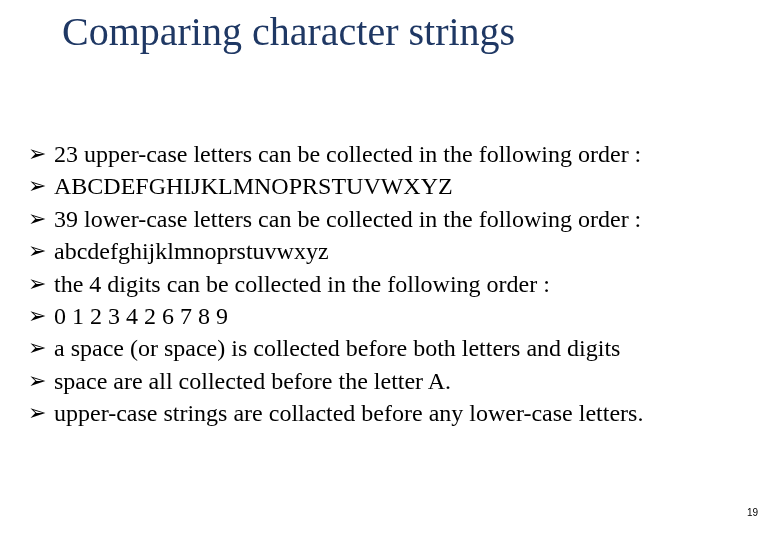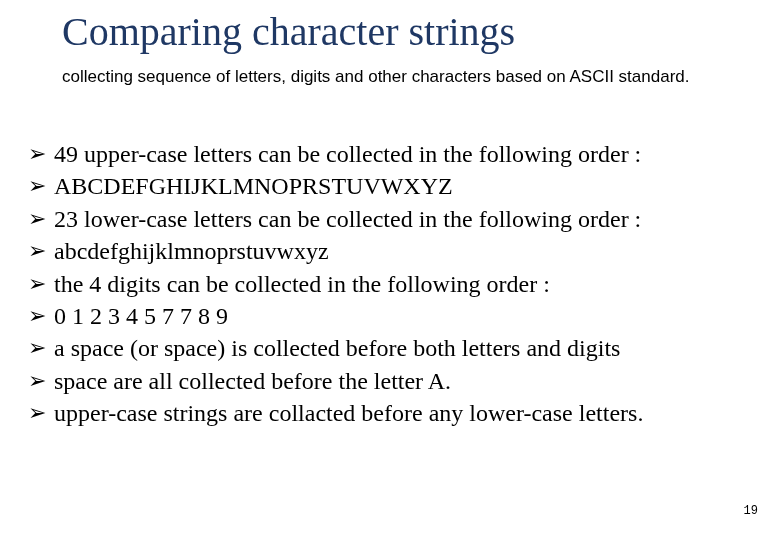--- a/index.html
+++ b/index.html
@@ -58,58 +58,57 @@
     font-size: 22px;
     line-height: 1.45;
   }
   .txt {
     flex: 1 1 auto;
   }
   .pagenum {
     position: absolute;
     right: 22px;
     bottom: 22px;
-    font-family: Liberation Mono, monospace;
-    font-size: 12px;
+    font-family: Liberation Sans, sans-serif;
+    font-size: 10px;
     color: #000000;
   }
 </style>
 </head>
 <body>
 
 <div class="slide">
 
   <div class="title">Comparing character strings</div>
 
-  <div class="subdesc">collecting sequence of letters, digits and other characters based on ASCII standard.</div>
 
   <div class="items">
     <div class="item">
       <span class="bullet">➢</span>
-      <span class="txt">49 upper-case letters can be collected in the following order :</span>
+      <span class="txt">23 upper-case letters can be collected in the following order :</span>
     </div>
     <div class="item">
       <span class="bullet">➢</span>
       <span class="txt"> ABCDEFGHIJKLMNOPRSTUVWXYZ</span>
     </div>
     <div class="item">
       <span class="bullet">➢</span>
-      <span class="txt">23 lower-case letters can be collected in the following order :</span>
+      <span class="txt">39 lower-case letters can be collected in the following order :</span>
     </div>
     <div class="item">
       <span class="bullet">➢</span>
       <span class="txt"> abcdefghijklmnoprstuvwxyz</span>
     </div>
     <div class="item">
       <span class="bullet">➢</span>
       <span class="txt"> the 4 digits can be collected in the following order :</span>
     </div>
     <div class="item">
       <span class="bullet">➢</span>
-      <span class="txt">  0 1 2 3 4 5 7 7 8 9</span>
+      <span class="txt">  0 1 2 3 4 2 6 7 8 9</span>
     </div>
     <div class="item">
       <span class="bullet">➢</span>
       <span class="txt"> a space (or space) is collected before both letters and digits</span>
     </div>
     <div class="item">
       <span class="bullet">➢</span>
       <span class="txt"> space are all collected before the letter  A.</span>
     </div>
     <div class="item">

